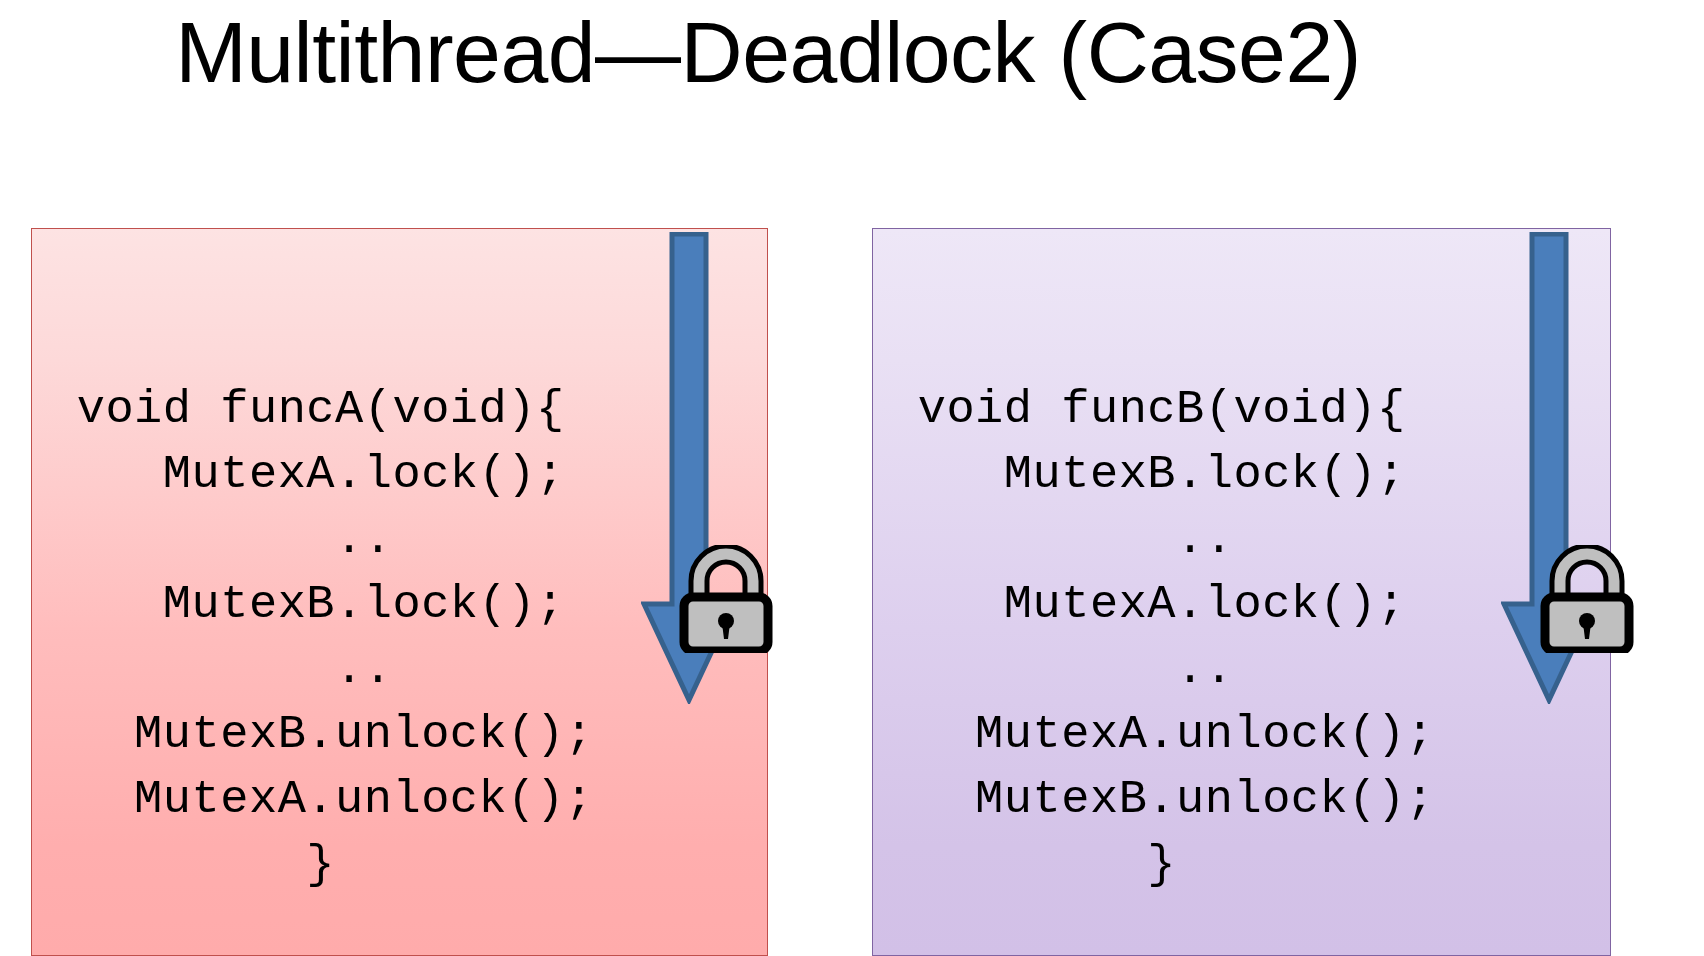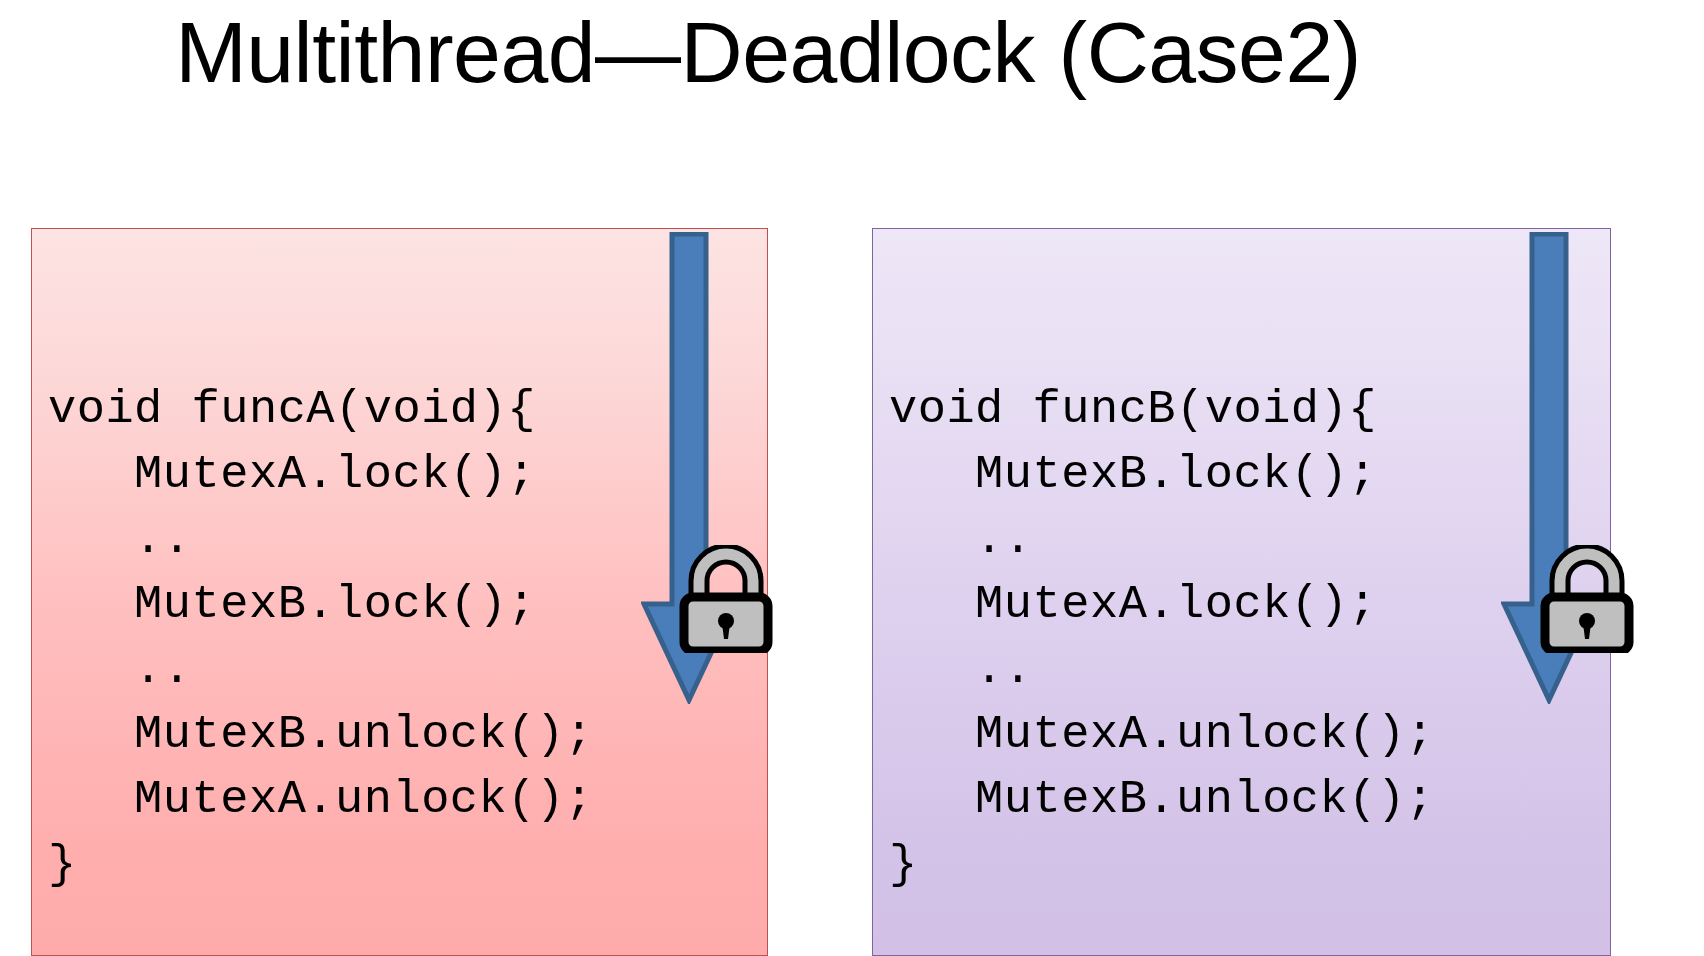--- a/index.html
+++ b/index.html
@@ -56,20 +56,21 @@
     position: absolute;
     left: 16px;
     top: 148px;
     margin: 0;
     font-family: "Liberation Mono", "DejaVu Sans Mono", monospace;
     font-size: 47px;
     line-height: 65px;
     color: #000000;
     white-space: pre;
     letter-spacing: 0.5px;
+    text-align: center;
   }
   #panel-right .code-block {
     left: 16px;
   }
 
   
   .down-arrow {
     position: absolute;
     top: 232px;
     width: 96px;

